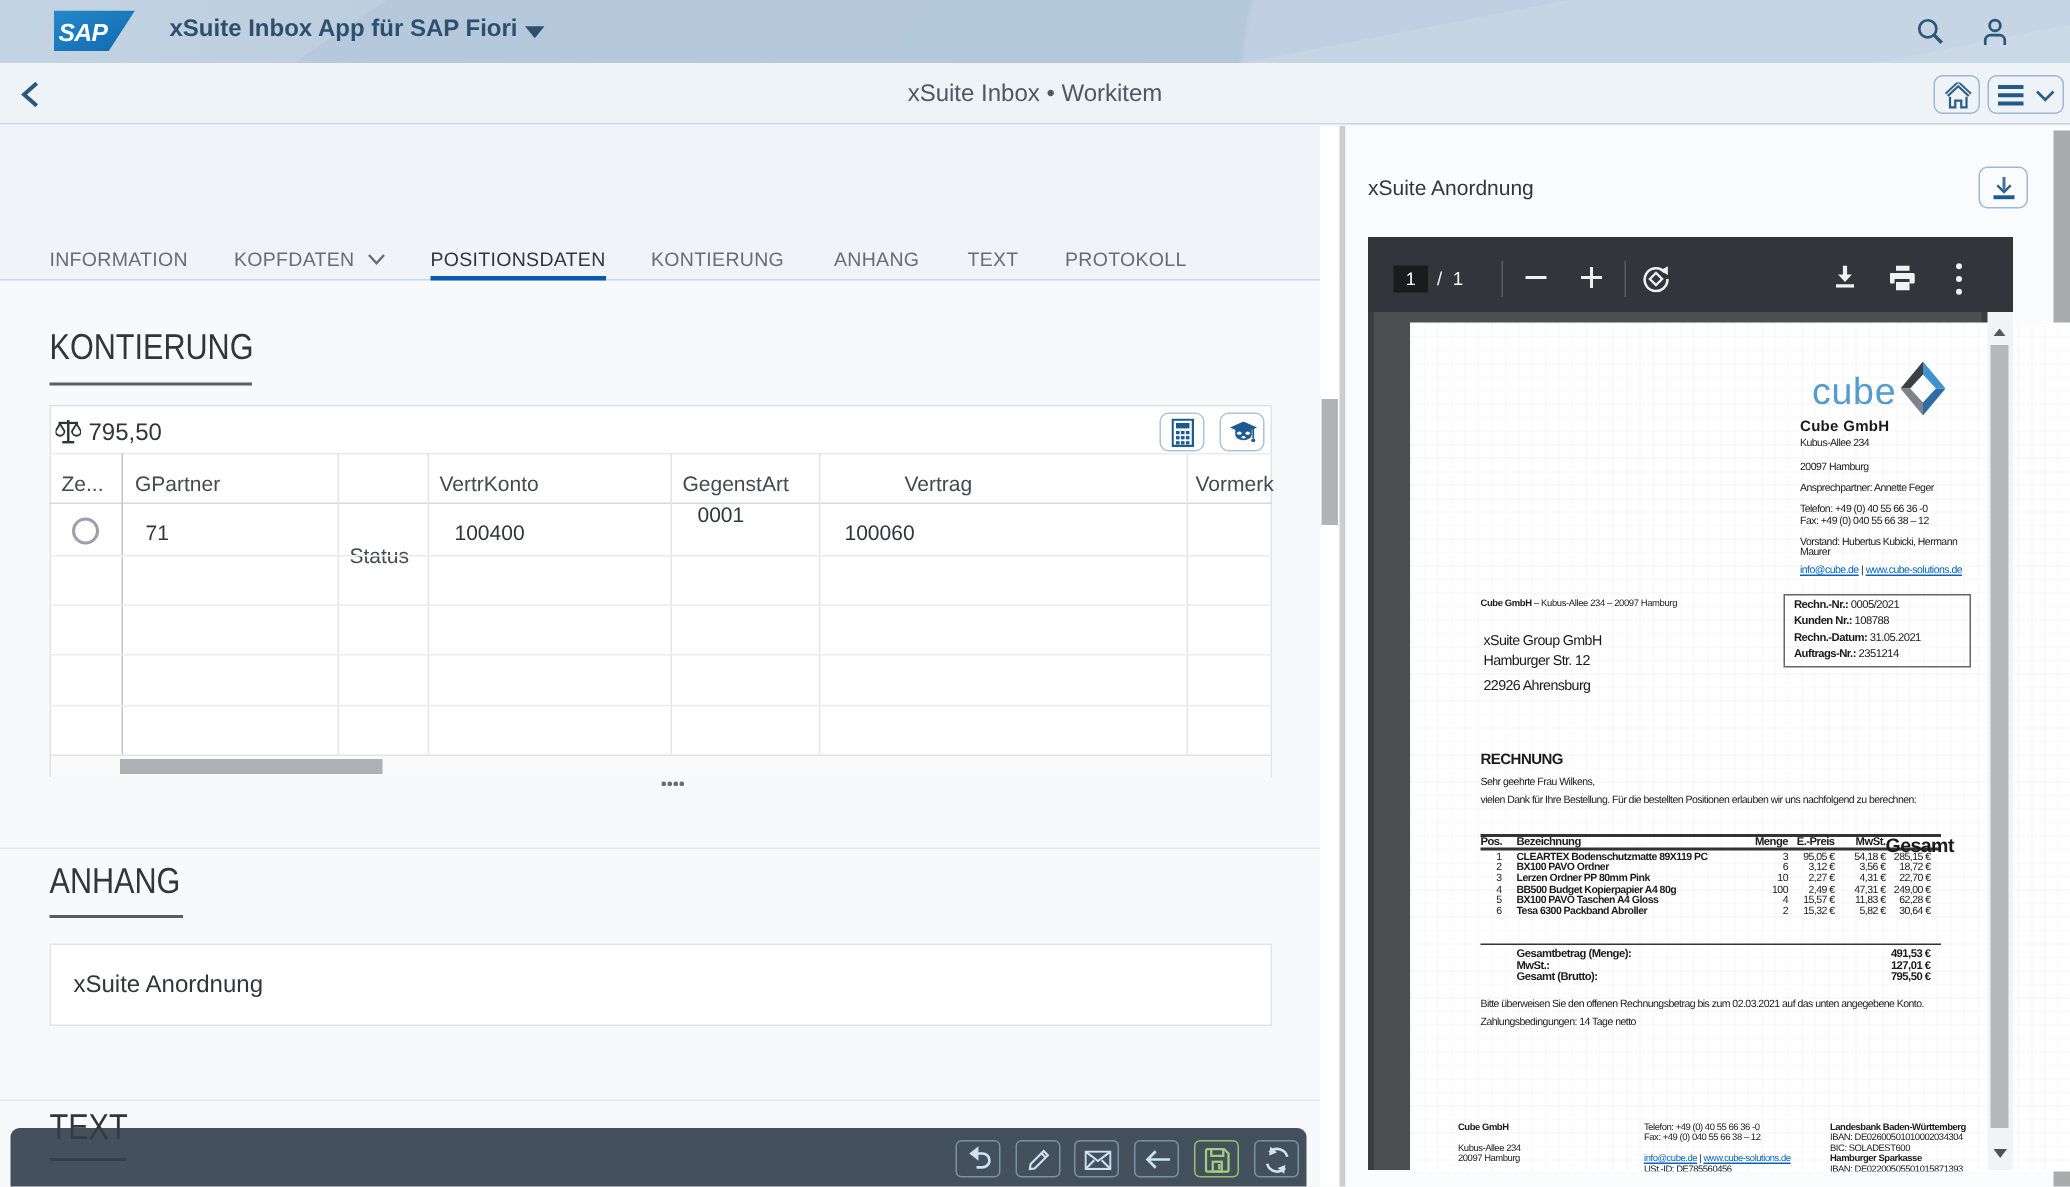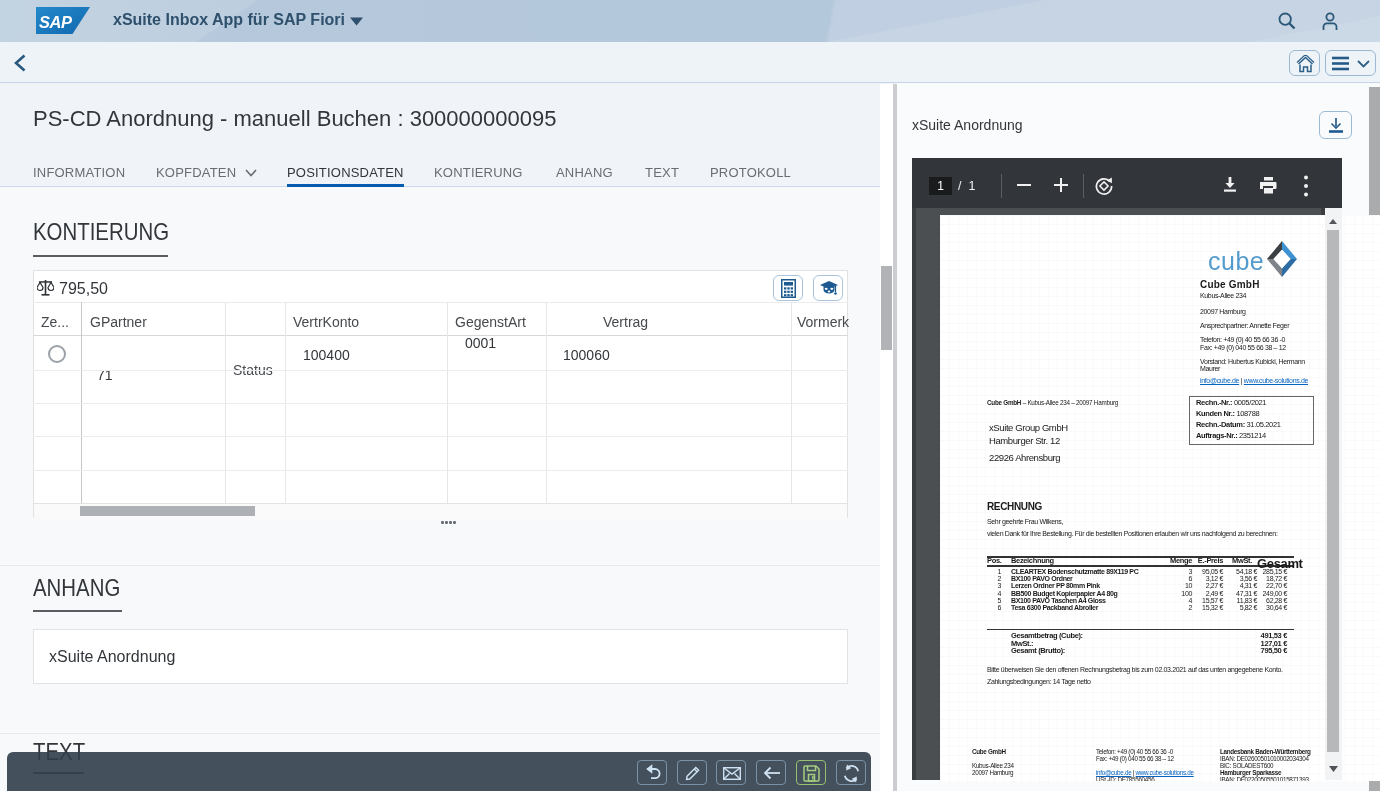--- a/index.html
+++ b/index.html
@@ -80,40 +80,40 @@
   </svg>
   <svg style="position:absolute;left:1320px;top:11px;" width="20" height="20" viewBox="0 0 20 20" fill="none" stroke="#2b5878" stroke-width="1.8">
     <circle cx="10" cy="6" r="3.6"></circle>
       <path d="M3.5 19 v-3.2 a3.4 3.4 0 0 1 3.4-3.4 h6.2 a3.4 3.4 0 0 1 3.4 3.4 V19"></path>
   </svg>
 </div>
 <div id="bar2">
   <svg style="position:absolute;left:13px;top:12px;" width="14" height="18" viewBox="0 0 14 18" fill="none" stroke="#29587e" stroke-width="2.6">
       <polyline points="11.5,1.5 3,9 11.5,16.5"></polyline>
     </svg>
+  <div class="ctitle">xSuite Inbox • Workitem</div>
   <div class="hbtn" style="left:1289px; top:8px; width:31px; height:26px;">
     <svg style="position:absolute;left:6px;top:4px;" width="19" height="18" viewBox="0 0 19 18" fill="none" stroke="#2c5f86" stroke-width="1.5">
       <path d="M2.5 9 L9.5 2.5 L16.5 9"></path>
         <path d="M1 7.5 L9.5 -0.5 L18 7.5" stroke-width="1.2"></path>
       <path d="M4 9.5 V16.5 H7.5 V12 H11.5 V16.5 H15 V9.5"></path>
     </svg>
   </div>
   <div class="hbtn" style="left:1325px; top:8px; width:51px; height:26px;">
     <svg style="position:absolute;left:6px;top:5px;" width="18" height="15" viewBox="0 0 18 15" stroke="#235a88" stroke-width="2.6">
         <line x1="0" y1="2" x2="17" y2="2"></line>
         <line x1="0" y1="7.5" x2="17" y2="7.5"></line>
         <line x1="0" y1="13" x2="17" y2="13"></line>
       </svg>
     <svg style="position:absolute;left:31px;top:9px;" width="13" height="8" viewBox="0 0 13 8" fill="none" stroke="#2c5f86" stroke-width="1.8">
         <polyline points="1,1 6.5,6.5 12,1"></polyline>
       </svg>
   </div>
 </div>
 <div id="ophead">
-  <h1>PS-CD Anordnung - manuell Buchen : 300000000095</h1>
   <span class="tab" style="left:33px;">INFORMATION</span>
   <span class="tab" style="left:156px;">KOPFDATEN</span>
   <svg style="position:absolute;left:245px;top:86px;" width="12" height="8" viewBox="0 0 12 8" fill="none" stroke="#6a6d70" stroke-width="1.6">
       <polyline points="1,1 6,6.5 11,1"></polyline>
     </svg>
   <span class="tab tabsel" style="left:287px;">POSITIONSDATEN</span>
   <span class="tab" style="left:434px;">KONTIERUNG</span>
   <span class="tab" style="left:556px;">ANHANG</span>
   <span class="tab" style="left:645px;">TEXT</span>
   <span class="tab" style="left:710px;">PROTOKOLL</span>
@@ -166,21 +166,21 @@
   </svg>
 </div>
 <div id="tabhead"></div>
 <span class="th" style="left:41px; top:314px;">Ze...</span>
 <div class="p th" style="left:90px; top:314px;">GPartner</div>
 <div class="p th" style="left:233px; top:314px;margin-top:48px;">Status</div>
 <div class="p th" style="left:293px; top:314px;">VertrKonto</div>
 <div class="p th" style="left:455px; top:314px;">GegenstArt</div>
 <div class="p th" style="left:555px; top:314px;margin-left:48px;">Vertrag</div>
 <div class="p th" style="left:797px; top:314px;">Vormerk</div>
-<div class="p td" style="left:97px; top:367px;">71</div>
+<div class="p td" style="left:97px; top:347px;">71</div>
 <div class="p td" style="left:303px; top:347px;">100400</div>
 <div class="p td" style="left:465px; top:335px;">0001</div>
 <div class="p td" style="left:563px; top:347px;">100060</div>
 <div style="position:absolute; left:48px; top:345px; width:18px; height:18px; border:2px solid #9aa1a8; border-radius:50%;"></div>
 <div class="colline" style="left:81px; background:#c6c6c8;"></div>
 <div class="colline" style="left:225px;"></div>
 <div class="colline" style="left:285px;"></div>
 <div class="colline" style="left:447px;"></div>
 <div class="colline" style="left:546px;"></div>
 <div class="colline" style="left:791px;"></div>
@@ -271,21 +271,21 @@
   <div class="p" style="left:256px; top:216px; font-size:7.5px;"><span class="b">Auftrags-Nr.:</span> 2351214</div>
   <div class="p b" style="left:47px; top:286px; font-size:10px;">RECHNUNG</div>
   <div class="p" style="left:47px; top:303px; font-size:7px;">Sehr geehrte Frau Wilkens,</div>
   <div class="p" style="left:47px; top:315px; font-size:7px;">vielen Dank für Ihre Bestellung. Für die bestellten Positionen erlauben wir uns nachfolgend zu berechnen:</div>
   <div style="position:absolute; left:47px; top:341px; width:307px; height:2px; background:#333;"></div>
   <div style="position:absolute; left:47px; top:350px; width:307px; height:2px; background:#333;"></div>
   <div class="p b" style="left:47px; top:341px; width:14px; text-align:right; font-size:7.5px;">Pos.</div>
   <div class="p b" style="left:71px; top:341px; font-size:7.5px;">Bezeichnung</div>
   <div class="p b" style="left:222px; top:341px; width:30px; text-align:right; font-size:7.5px;">Menge</div>
   <div class="p b" style="left:253px; top:341px; width:30px; text-align:right; font-size:7.5px;">E.-Preis</div>
-  <div class="p b" style="left:287px; top:341px; width:30px; text-align:center; font-size:7.5px;">MwSt.</div>
+  <div class="p b" style="left:287px; top:341px; width:30px; text-align:right; font-size:7.5px;">MwSt.</div>
   <div class="p b" style="left:317px; top:341px; width:30px; text-align:center; font-size:13px;">Gesamt</div>
   <div class="p" style="left:47px; top:353px; width:14px; text-align:right; font-size:7px;">1</div>
   <div class="p b" style="left:71px; top:353px; font-size:7px;">CLEARTEX Bodenschutzmatte 89X119 PC</div>
   <div class="p" style="left:222px; top:353px; width:30px; text-align:right; font-size:7px;">3</div>
   <div class="p" style="left:247px; top:353px; width:36px; text-align:right; font-size:7px;">95,05 €</div>
   <div class="p" style="left:281px; top:353px; width:36px; text-align:right; font-size:7px;">54,18 €</div>
   <div class="p" style="left:311px; top:353px; width:36px; text-align:right; font-size:7px;">285,15 €</div>
   <div class="p" style="left:47px; top:360px; width:14px; text-align:right; font-size:7px;">2</div>
   <div class="p b" style="left:71px; top:360px; font-size:7px;">BX100 PAVO Ordner</div>
   <div class="p" style="left:222px; top:360px; width:30px; text-align:right; font-size:7px;">6</div>
@@ -310,21 +310,21 @@
   <div class="p" style="left:247px; top:382px; width:36px; text-align:right; font-size:7px;">15,57 €</div>
   <div class="p" style="left:281px; top:382px; width:36px; text-align:right; font-size:7px;">11,83 €</div>
   <div class="p" style="left:311px; top:382px; width:36px; text-align:right; font-size:7px;">62,28 €</div>
   <div class="p" style="left:47px; top:389px; width:14px; text-align:right; font-size:7px;">6</div>
   <div class="p b" style="left:71px; top:389px; font-size:7px;">Tesa 6300 Packband Abroller</div>
   <div class="p" style="left:222px; top:389px; width:30px; text-align:right; font-size:7px;">2</div>
   <div class="p" style="left:247px; top:389px; width:36px; text-align:right; font-size:7px;">15,32 €</div>
   <div class="p" style="left:281px; top:389px; width:36px; text-align:right; font-size:7px;">5,82 €</div>
   <div class="p" style="left:311px; top:389px; width:36px; text-align:right; font-size:7px;">30,64 €</div>
   <div style="position:absolute; left:47px; top:414px; width:307px; height:1px; background:#333;"></div>
-  <div class="p b" style="left:71px; top:416px; font-size:7.5px;">Gesamtbetrag (Cube):</div>
+  <div class="p b" style="left:71px; top:416px; font-size:7.5px;">Gesamtbetrag (Menge):</div>
   <div class="p b" style="left:297px; top:416px; width:50px; text-align:right; font-size:7.5px;">491,53 €</div>
   <div class="p b" style="left:71px; top:424px; font-size:7.5px;">MwSt.:</div>
   <div class="p b" style="left:297px; top:424px; width:50px; text-align:right; font-size:7.5px;">127,01 €</div>
   <div class="p b" style="left:71px; top:431px; font-size:7.5px;">Gesamt (Brutto):</div>
   <div class="p b" style="left:297px; top:431px; width:50px; text-align:right; font-size:7.5px;">795,50 €</div>
   <div class="p" style="left:47px; top:451px; font-size:7px;">Bitte überweisen Sie den offenen Rechnungsbetrag bis zum 02.03.2021 auf das unten angegebene Konto.</div>
   <div class="p" style="left:47px; top:463px; font-size:7px;">Zahlungsbedingungen: 14 Tage netto</div>
   <div style="position:absolute; left:32px; top:533px; font-size:6.3px; line-height:7px; letter-spacing:-0.3px;">
     <div class="b">Cube GmbH</div>
       <div>&nbsp;</div>

